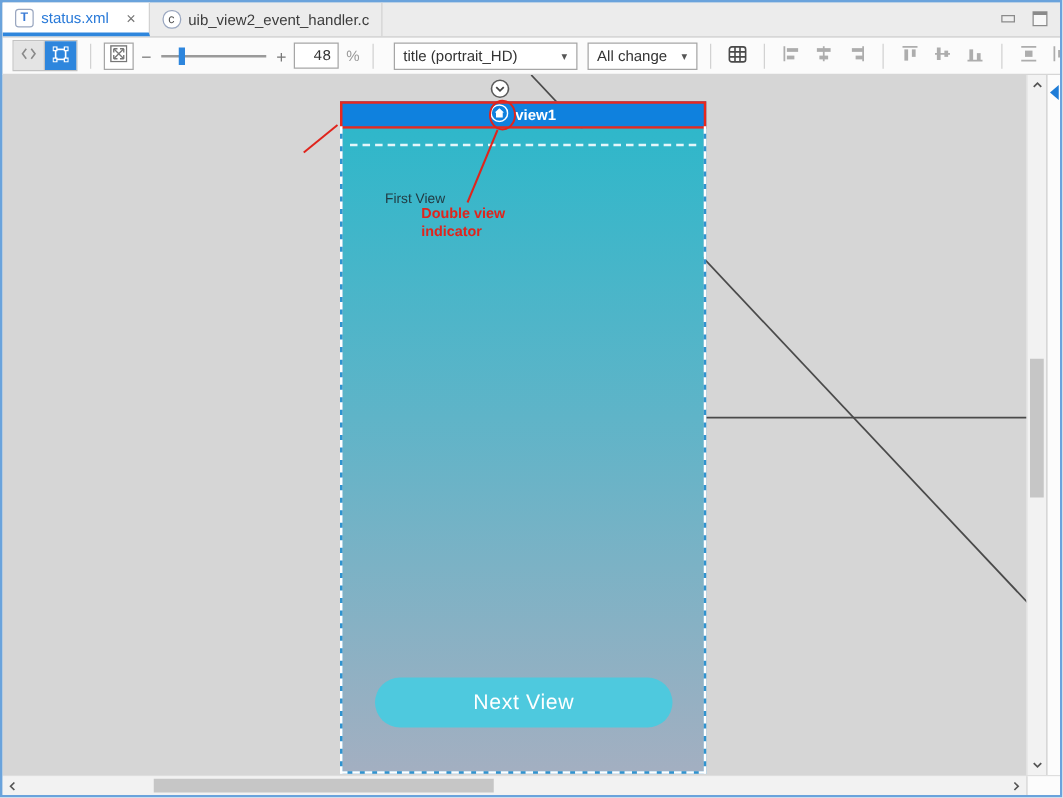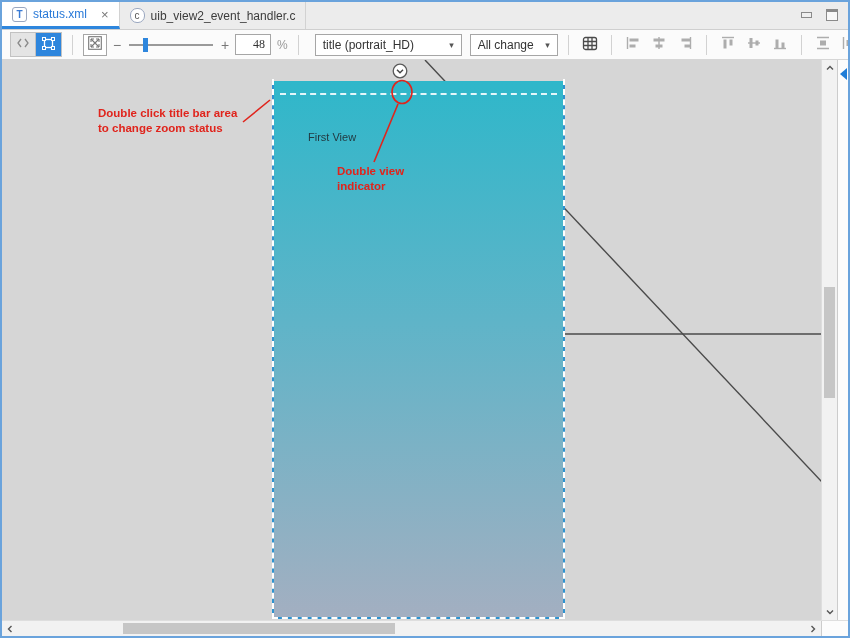--- a/index.html
+++ b/index.html
@@ -29,21 +29,21 @@
   .toggle-group{display:flex;border:1px solid #c2c2c2;flex:none;}
   .tb-btn{width:25px;height:23px;display:flex;align-items:center;justify-content:center;}
   .src-btn{background:#e4e4e4;border-right:1px solid #c2c2c2;}
   .design-btn{background:#2e86dd;}
   .fit-btn{width:24px;height:22px;border:1px solid #a6a6a6;background:#fff;display:flex;align-items:center;justify-content:center;flex:none;}
   .zoom-sign{color:#777;font-size:14px;width:12px;text-align:center;flex:none;}
   .slider{width:84px;height:14px;position:relative;flex:none;margin:0 2px;}
   .slider-track{position:absolute;top:6px;left:0;right:0;height:2px;background:#9a9a9a;}
   .slider-handle{position:absolute;left:14px;top:0;width:5px;height:14px;background:#2e86dd;}
   .zoom-input{width:36px;height:21px;border:1px solid #a6a6a6;text-align:right;padding:0 5px;font-size:12px;
-    color:#333;background:#fff;font-family:Liberation Serif, serif;}
+    color:#333;background:#fff;font-family:Liberation Mono, monospace;}
   .pct{color:#999;margin-left:2px;}
   .dropdown{height:22px;border:1px solid #a6a6a6;background:#fff;display:flex;align-items:center;
     justify-content:space-between;padding:0 7px;color:#333;flex:none;}
   .dd1{width:147px;margin-left:6px;}
   .dd2{width:88px;margin-left:4px;}
   .caret{font-size:9px;color:#555;margin-left:6px;}
   .icon-btn{width:22px;height:22px;display:flex;align-items:center;justify-content:center;flex:none;}
   
   .editor{flex:1;display:flex;min-height:0;}
   .canvas{flex:1;position:relative;background:#d6d6d6;overflow:hidden;}
@@ -235,44 +235,50 @@
 
   <div class="editor">
     <div class="canvas">
 
       <svg class="lines-under" width="820" height="562">
         <line x1="423" y1="0" x2="820" y2="422" stroke="#4a4a4a" stroke-width="1.4"></line>
         <line x1="563" y1="274" x2="820" y2="274" stroke="#4a4a4a" stroke-width="1.4"></line>
       </svg>
 
       <div class="view">
+        <div class="view-titlebar">
+          <span>
+            <svg width="15" height="15" viewBox="0 0 15 15">
+                <circle cx="7.5" cy="7.5" r="6.6" stroke="#fff" stroke-width="1.2" fill="none"></circle>
+                <path d="M7.5 3.6 L11.2 6.9 H10.2 V11 H4.8 V6.9 H3.8 Z" fill="#fff"></path>
+              </svg>
+          </span>
+          <span class="view-title">view1</span>
+        </div>
         <div class="view-body">
           <div class="body-dash"></div>
           <div class="inner-dash"></div>
           <div class="first-view">First View</div>
+          <div class="next-btn">Next View</div>
         </div>
       </div>
 
       <svg class="lines-over" width="820" height="562">
         <line x1="241" y1="62" x2="268" y2="40" stroke="#e0241c" stroke-width="1.6"></line>
         <ellipse cx="400" cy="32" rx="10" ry="11.5" stroke="#e0241c" stroke-width="1.6" fill="none"></ellipse>
         <line x1="396" y1="44" x2="372" y2="102" stroke="#e0241c" stroke-width="1.6"></line>
       </svg>
 
       <div class="chev-circle">
         <svg width="16" height="16" viewBox="0 0 16 16">
             <circle cx="8" cy="8" r="6.8" fill="#fff" stroke="#5a5a5a" stroke-width="1.3"></circle>
             <path d="M5 6.7 L8 9.7 L11 6.7" stroke="#444" stroke-width="1.4" fill="none"></path>
           </svg>
       </div>
 
-      <div class="ann ann1">
-        <div>Double click title bar area</div>
-        <div>to change zoom status</div>
-      </div>
       <div class="ann ann2">
         <div>Double view</div>
         <div>indicator</div>
       </div>
     </div>
 
     <div class="vscroll">
       <div class="v-up">
         <svg width="10" height="8" viewBox="0 0 10 8">
             <path d="M2 5.5 L5 2.5 L8 5.5" stroke="#555" stroke-width="1.4" fill="none"></path>

